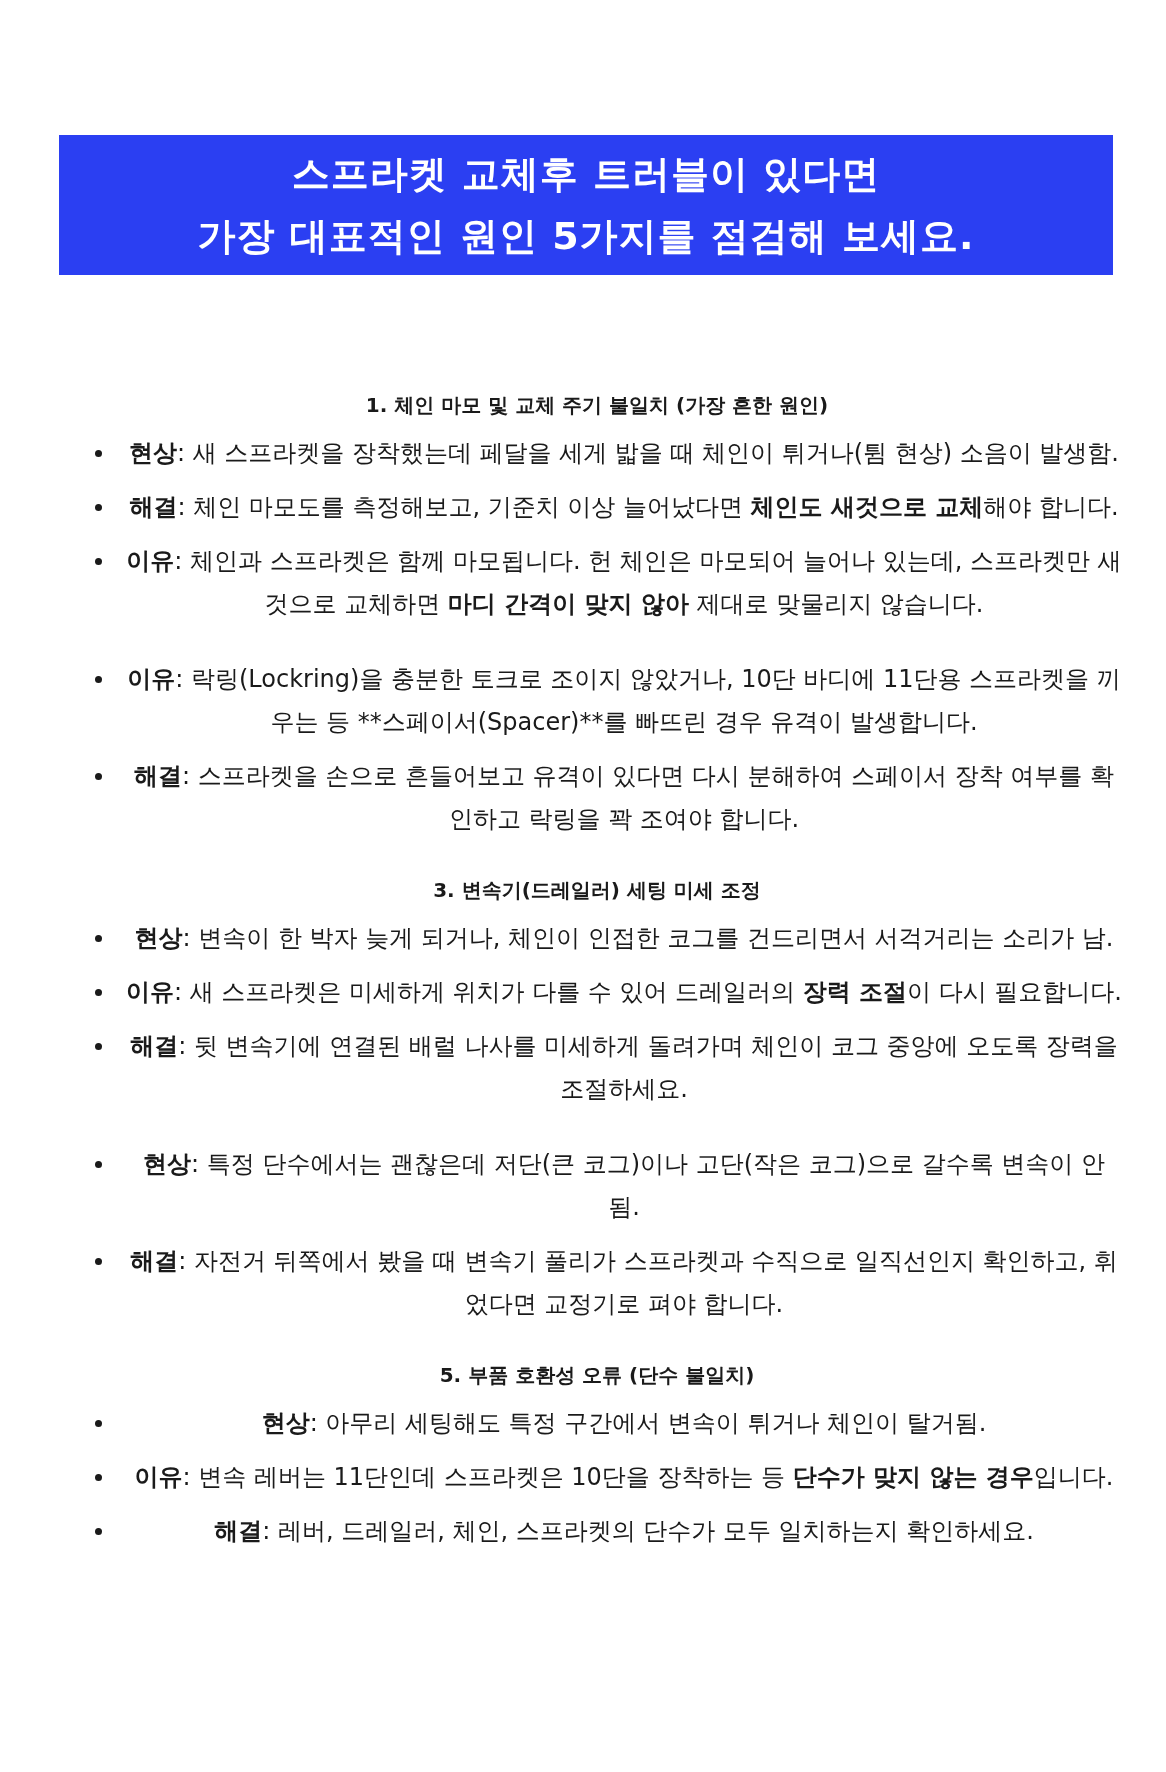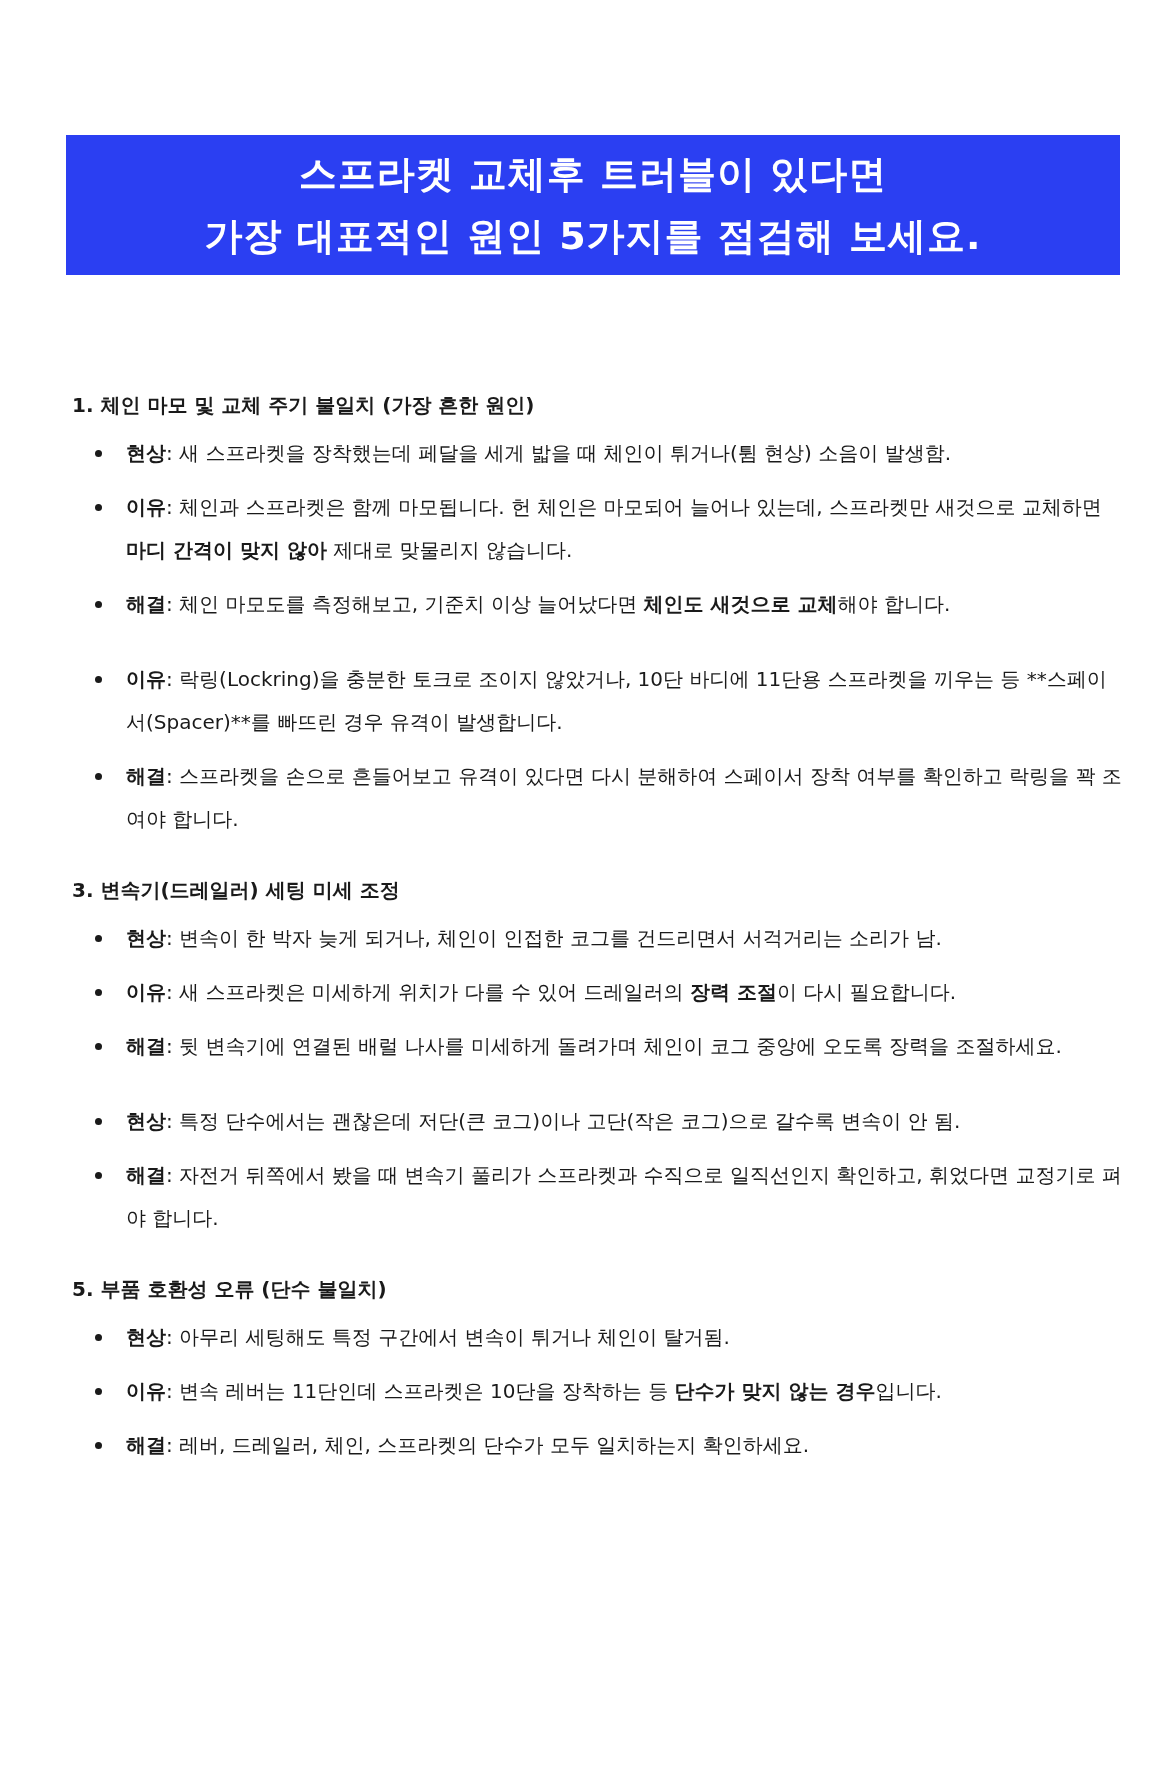--- a/index.html
+++ b/index.html
@@ -1,52 +1,52 @@
 <!DOCTYPE html>
 <html><head>
   <meta charset="utf-8">
   <style>
     html, body { margin: 0; padding: 0; background: #ffffff; }
     body {
       width: 1166px; height: 1772px; position: relative; overflow: hidden;
       font-family: "DejaVu Sans", "Liberation Sans", sans-serif; color: #1a1a1a;
     }
     .banner {
-      position: absolute; left: 66px; top: 135px; width: 1054px; height: 140px;
+      position: absolute; left: 59px; top: 135px; width: 1054px; height: 140px;
       background: #2b3ff2; color: #ffffff;
       display: flex; flex-direction: column; align-items: center; justify-content: center;
       font-weight: bold; font-size: 38px; line-height: 62px; letter-spacing: 1px;
     }
-    .content { position: absolute; left: 72px; top: 388px; width: 1050px; }
+    .content { position: absolute; left: 72px; top: 388px; width: 1050px; text-align: center; }
     .section { margin-bottom: 32px; }
     .section-title { font-weight: bold; font-size: 20px; line-height: 34px; margin: 0 0 10px 0; }
     ul { list-style: none; margin: 0; padding: 0; }
-    li { position: relative; padding-left: 54px; font-size: 20px; line-height: 43px; margin-bottom: 11px; }
+    li { position: relative; padding-left: 54px; font-size: 24px; line-height: 43px; margin-bottom: 11px; }
     li::before {
       content: ""; position: absolute; left: 23px; top: 18px; width: 7px; height: 7px;
       border-radius: 50%; background: #1a1a1a;
     }
     li b { font-weight: bold; }
   </style>
 </head>
 <body>
 
 <div class="banner">
   <div>스프라켓 교체후 트러블이 있다면</div>
   <div>가장 대표적인 원인 5가지를 점검해 보세요.</div>
 </div>
 
 <div class="content">
 
   <div class="section">
     <h3 class="section-title">1. 체인 마모 및 교체 주기 불일치 (가장 흔한 원인)</h3>
     <ul>
       <li><b>현상</b><span>: 새 스프라켓을 장착했는데 페달을 세게 밟을 때 체인이 튀거나(튐 현상) 소음이 발생함.</span></li>
+      <li><b>해결</b><span>: 체인 마모도를 측정해보고, 기준치 이상 늘어났다면 </span><b>체인도 새것으로 교체</b><span>해야 합니다.</span></li>
       <li><b>이유</b><span>: 체인과 스프라켓은 함께 마모됩니다. 헌 체인은 마모되어 늘어나 있는데, 스프라켓만 새것으로 교체하면 </span><b>마디 간격이 맞지 않아</b><span> 제대로 맞물리지 않습니다.</span></li>
-      <li><b>해결</b><span>: 체인 마모도를 측정해보고, 기준치 이상 늘어났다면 </span><b>체인도 새것으로 교체</b><span>해야 합니다.</span></li>
     </ul>
   </div>
 
   <div class="section">
     <ul>
       <li><b>이유</b><span>: 락링(Lockring)을 충분한 토크로 조이지 않았거나, 10단 바디에 11단용 스프라켓을 끼우는 등 **스페이서(Spacer)**를 빠뜨린 경우 유격이 발생합니다.</span></li>
       <li><b>해결</b><span>: 스프라켓을 손으로 흔들어보고 유격이 있다면 다시 분해하여 스페이서 장착 여부를 확인하고 락링을 꽉 조여야 합니다.</span></li>
     </ul>
   </div>
 

